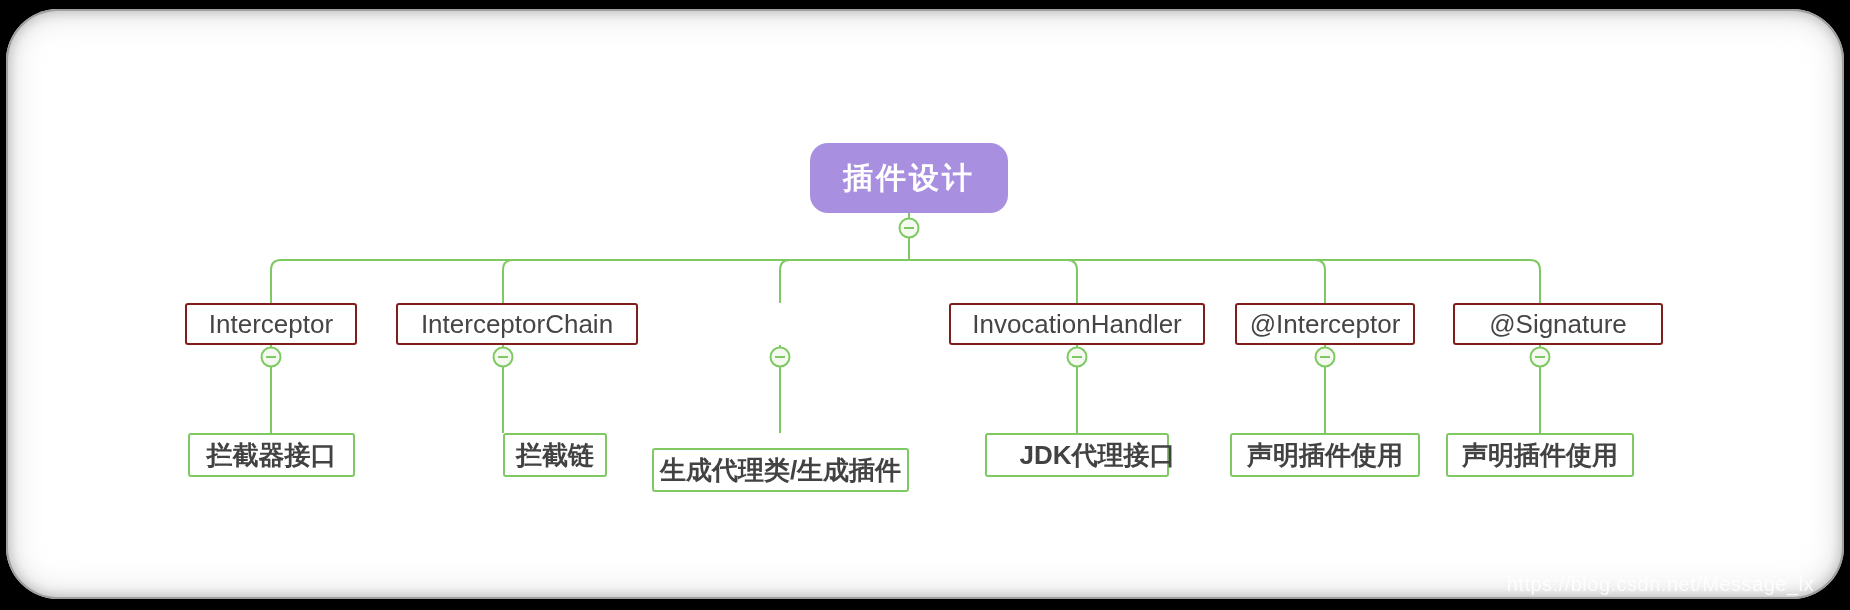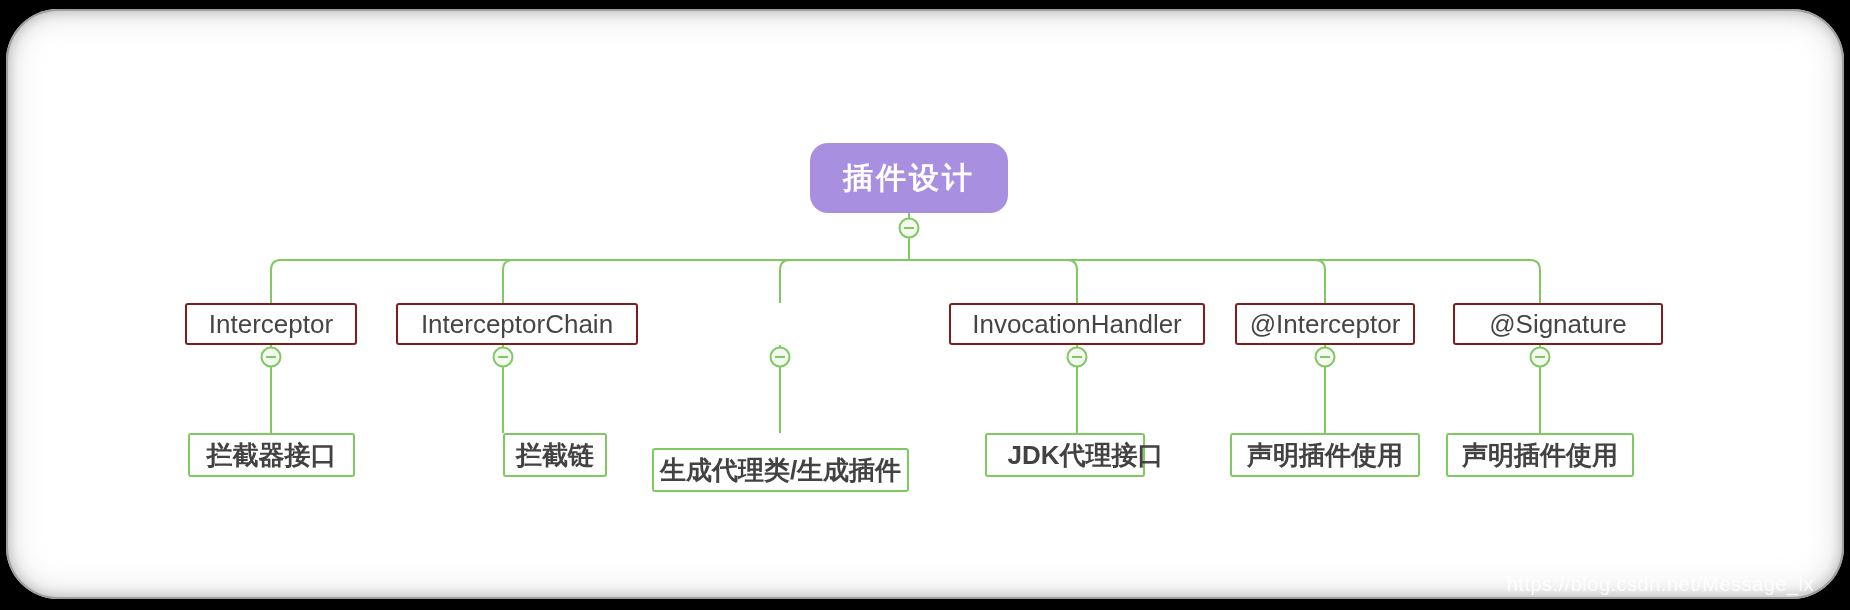--- a/index.html
+++ b/index.html
@@ -70,21 +70,21 @@
   
   .b0.l1 { left: 185px;  width: 172px; }
   .b1.l1 { left: 396px;  width: 242px; }
   .b2.l1 { left: 722px;  width: 116px; }
   .b3.l1 { left: 949px;  width: 256px; }
   .b4.l1 { left: 1235px; width: 180px; }
   .b5.l1 { left: 1453px; width: 210px; }
   .b0.l2 { left: 188px;  width: 167px; }
   .b1.l2 { left: 459px;  width: 104px; margin-left: 44px; }
   .b2.l2 { left: 652px;  width: 257px; margin-top: 15px; }
-  .b3.l2 { left: 985px;  width: 160px; padding-left: 41px; }
+  .b3.l2 { left: 985px;  width: 184px; padding-left: 41px; }
   .b4.l2 { left: 1230px; width: 190px; }
   .b5.l2 { left: 1446px; width: 188px; }
   .watermark {
     position: absolute;
     right: 36px; bottom: 14px;
     font-size: 20px;
     color: rgba(255,255,255,0.85);
     letter-spacing: 0.5px;
   }
 </style>

